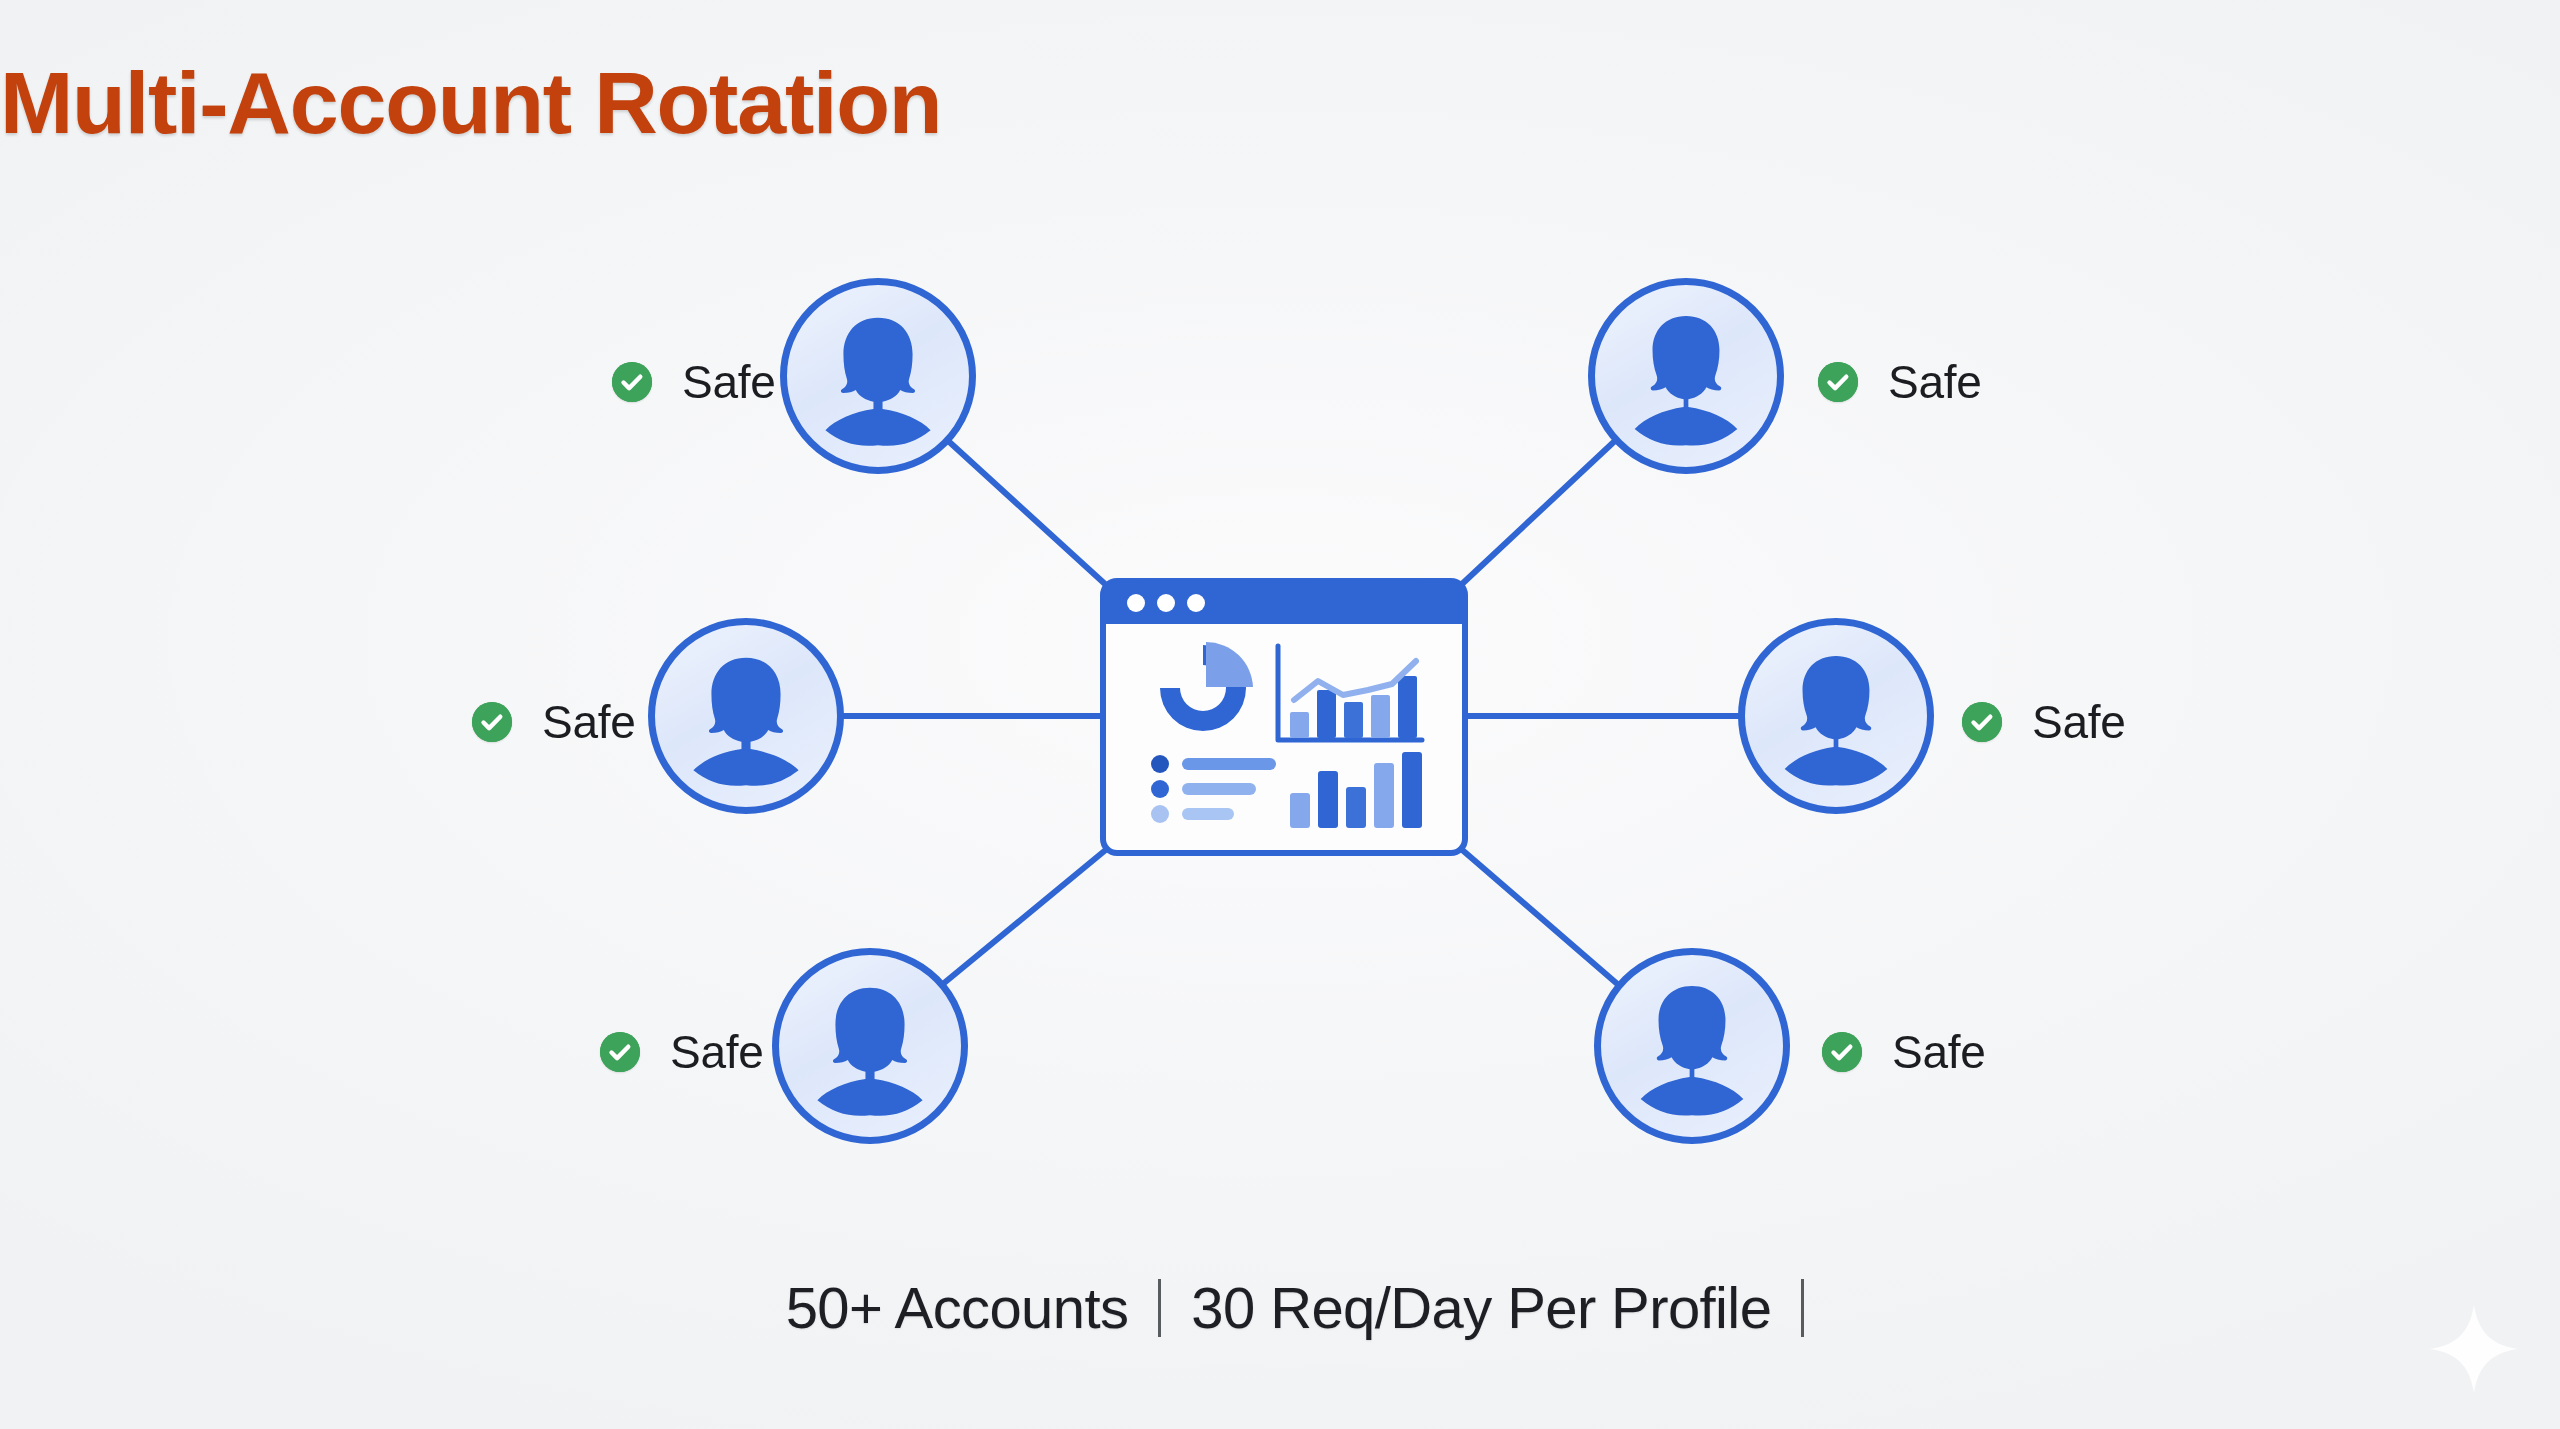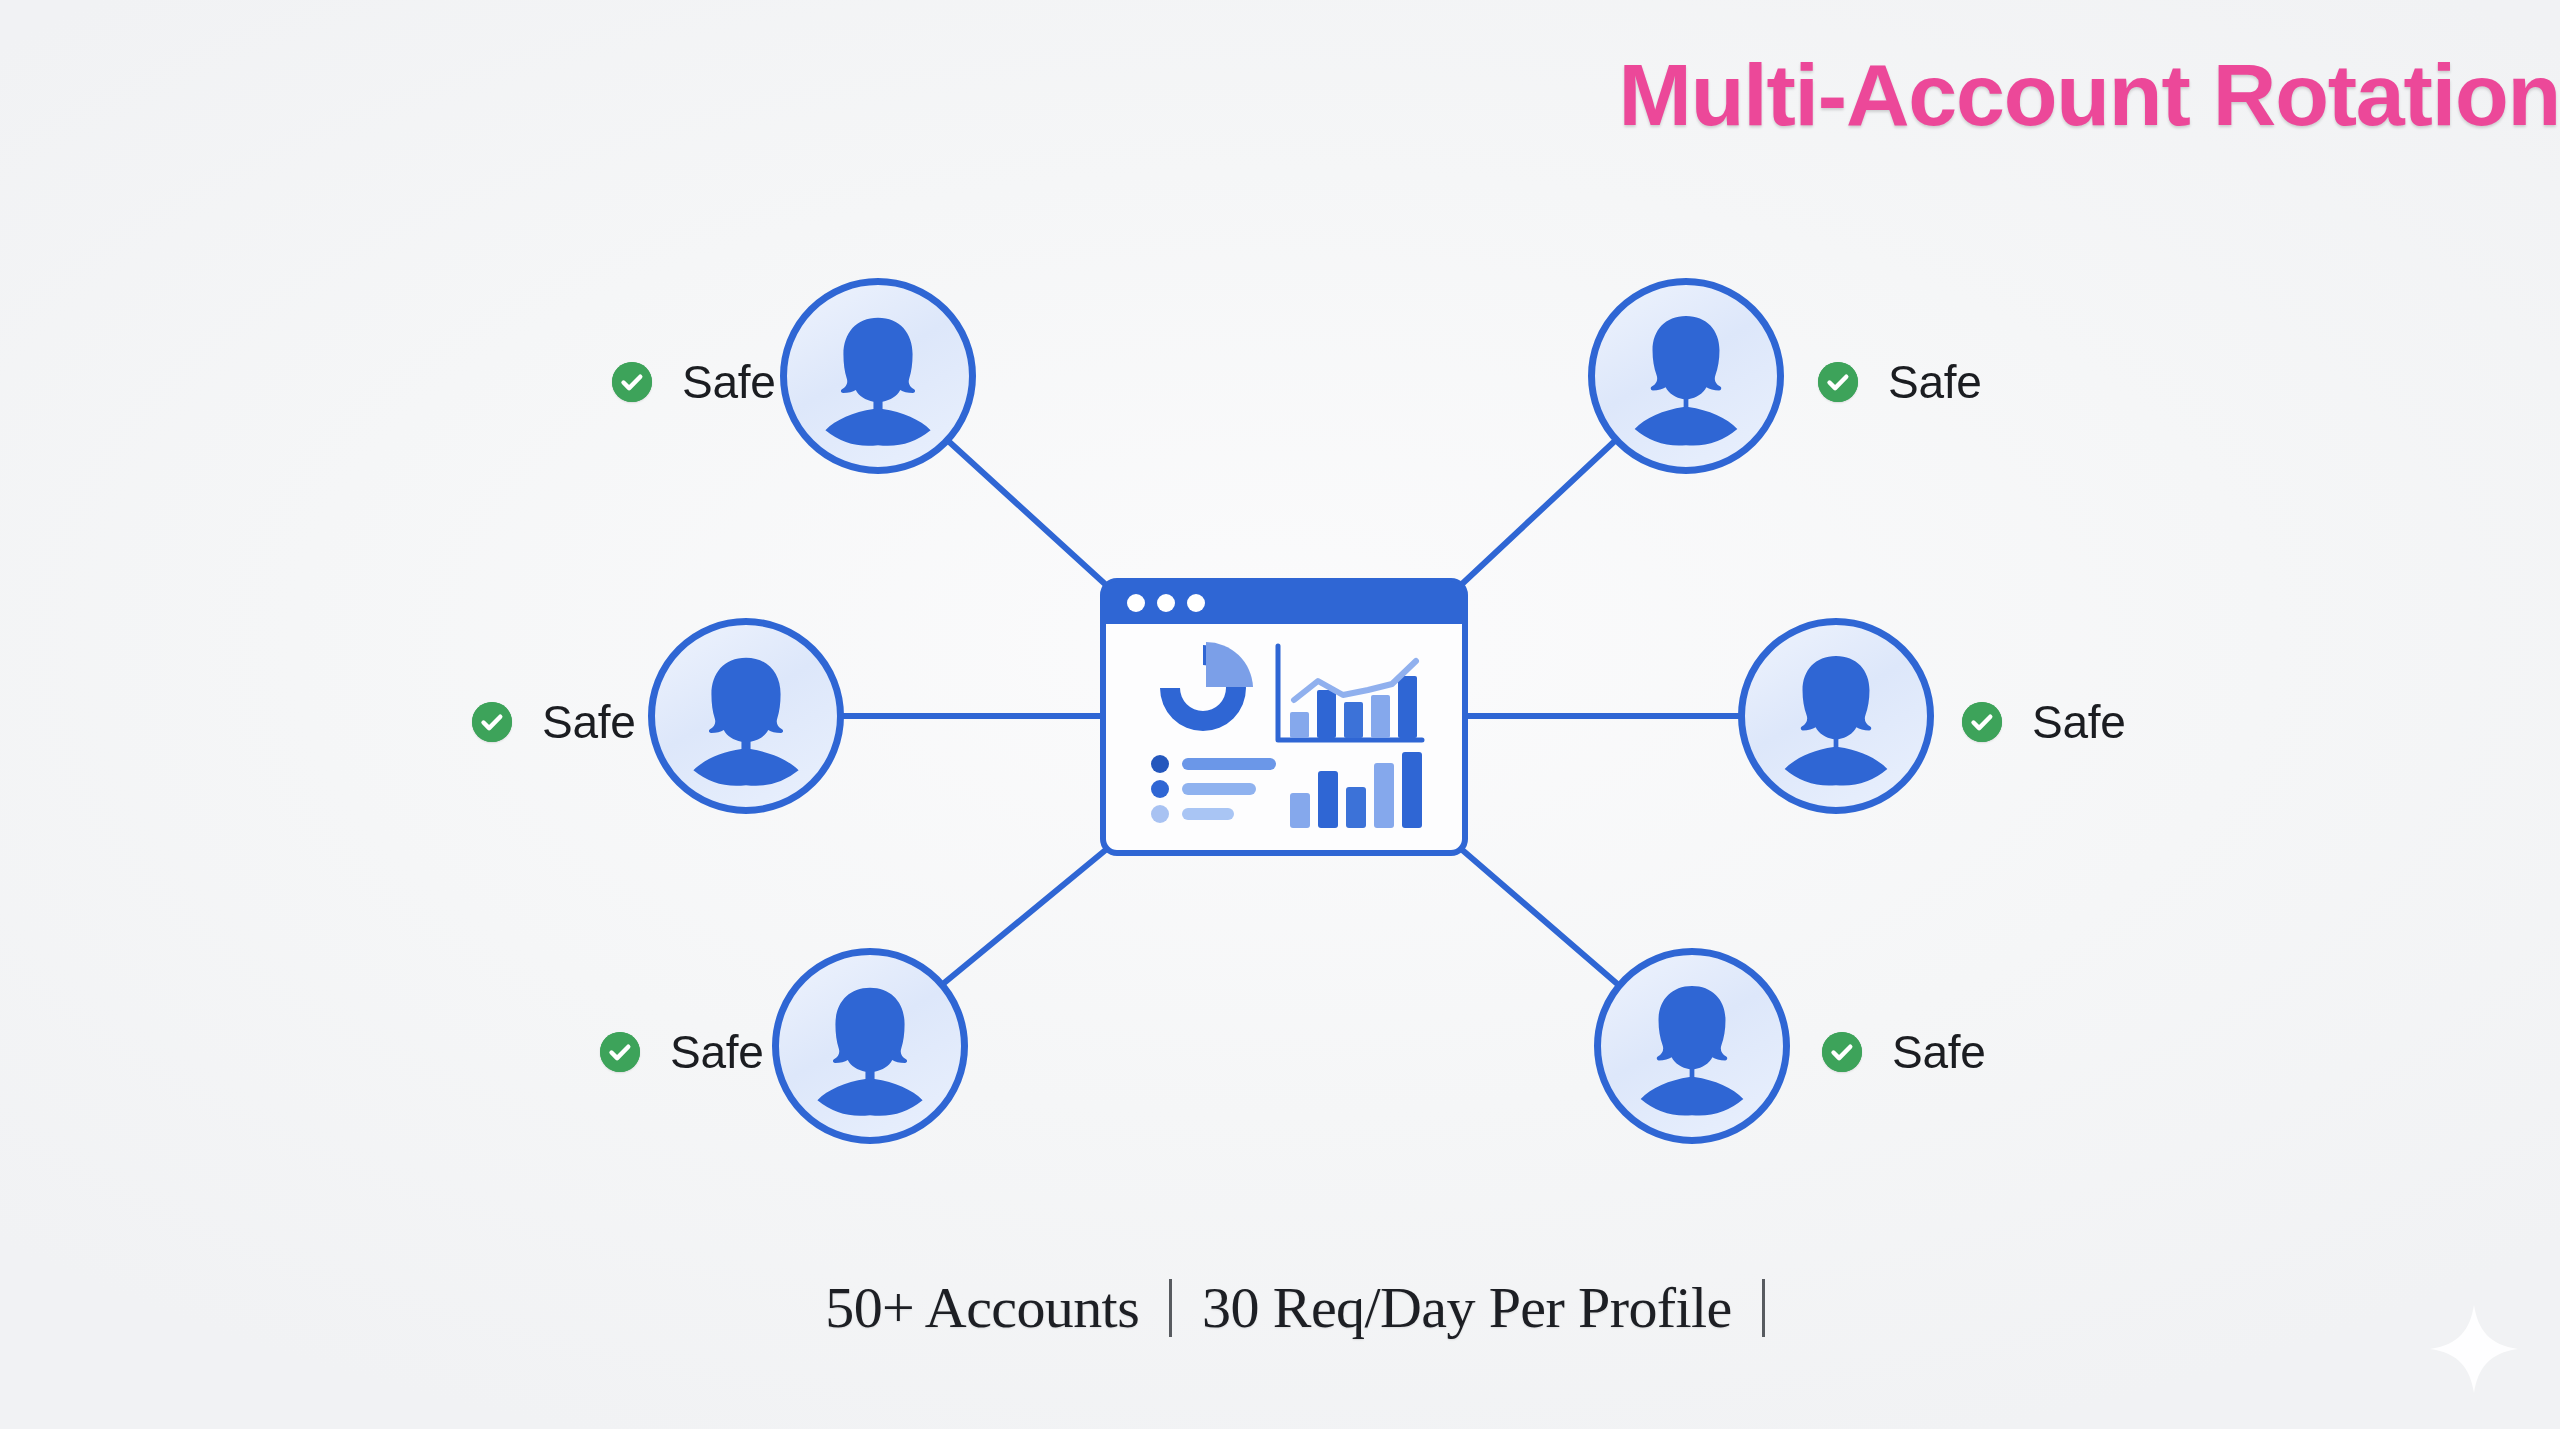--- a/index.html
+++ b/index.html
@@ -5,24 +5,24 @@
   * { margin:0; padding:0; box-sizing:border-box; }
   html,body { width:2560px; height:1429px; overflow:hidden; }
   body{
     font-family:"Liberation Sans", sans-serif;
     background:
       radial-gradient(ellipse 70% 60% at 50% 45%, #fbfbfc 0%, #f5f6f7 55%, #f1f2f4 100%);
     position:relative;
   }
   
   #title{
-    position:absolute; left:0; top:44px; width:2560px;
-    text-align:right;
+    position:absolute; left:0; top:52px; width:2560px;
+    text-align:left;
     font-size:88px; font-weight:bold; letter-spacing:-1.2px;
-    color:#ec4899;
+    color:#c2410c;
     text-shadow:0 2px 3px rgba(0,0,0,.16);
     font-family:"Liberation Sans", sans-serif;
   }
   
   #stage{ position:absolute; left:0; top:0; width:2560px; height:1429px; }
   #wires{ position:absolute; left:0; top:0; width:2560px; height:1429px; }
 
   
   .node{ position:absolute; }
   .ring{
@@ -56,21 +56,21 @@
   #dash svg{ width:100%; height:100%; display:block; }
 
   
   #footer{
     position:absolute; left:0; top:1274px; width:2560px;
     display:flex; align-items:center; justify-content:center;
     gap:0px;
     font-size:58px; color:#1d1f24; letter-spacing:-.6px;
     text-shadow:0 1px 2px rgba(0,0,0,.10);
   }
-  #footer .stat{ padding:0 30px;font-family:Liberation Serif, serif; }
+  #footer .stat{ padding:0 30px; }
   #footer .sep{
     display:inline-block; width:3px; height:58px;
     background:#3c3f45; opacity:.85;
   }
   
   #sparkle{ position:absolute; right:38px; bottom:32px; width:96px; height:96px; }
   #sparkle svg{ width:100%; height:100%; display:block; }
 </style>
 </head>
 <body>

